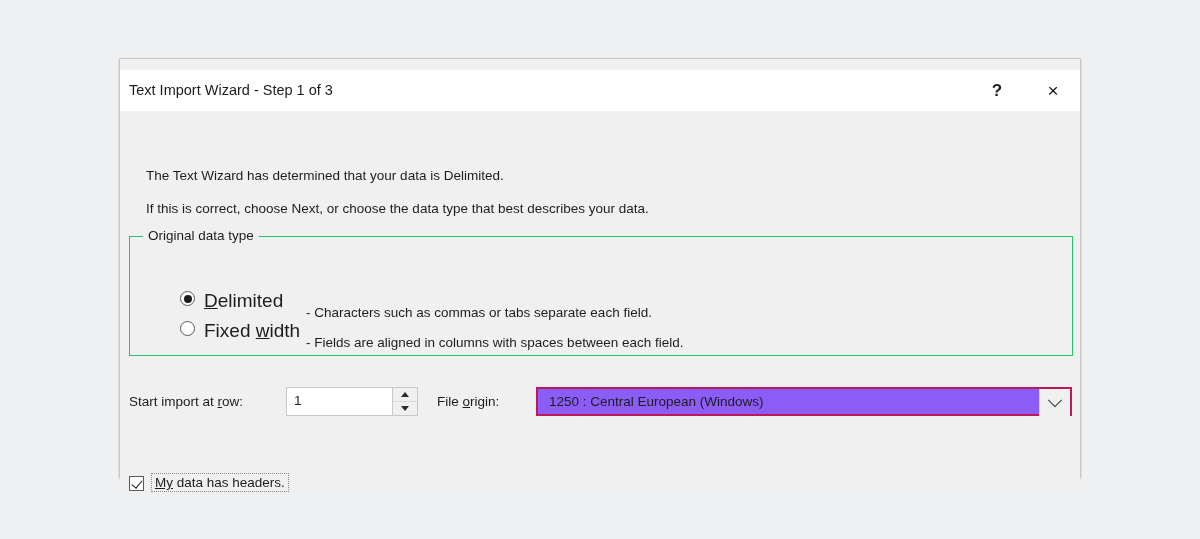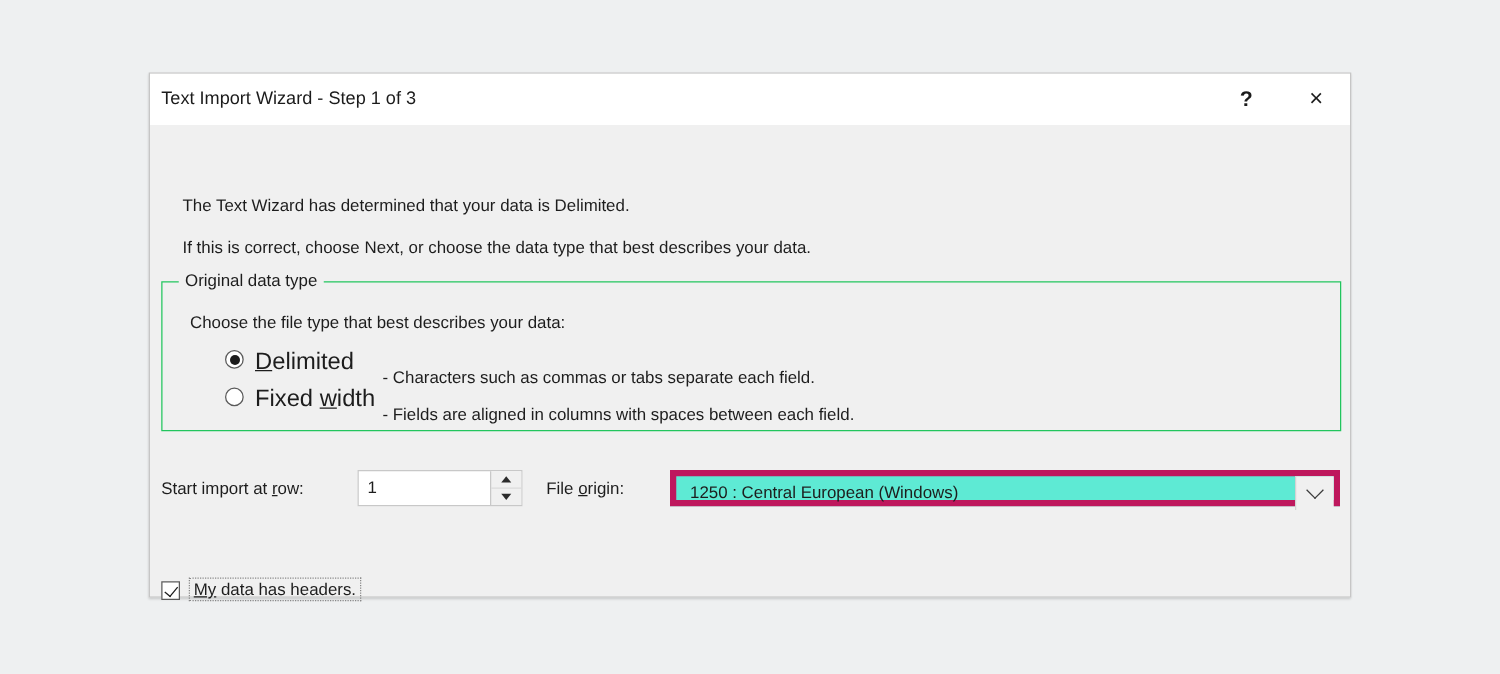--- a/index.html
+++ b/index.html
@@ -27,20 +27,21 @@
     box-shadow: 0 1px 2px rgba(0,0,0,0.18);
     box-sizing: border-box;
   }
 
   
   #titlebar {
     position: relative;
     height: 41px;
     background: #ffffff;
     box-sizing: border-box;
+    margin-top: 11px;
   }
   #title-text {
     position: absolute;
     left: 9px;
     top: 12px;
     font-size: 14.5px;
     color: #1b1b1b;
     white-space: nowrap;
   }
   .tb-btn {
@@ -224,22 +225,22 @@
     font-size: 13.5px;
     color: #1d1d1d;
     white-space: nowrap;
   }
   #combobox {
     position: absolute;
     left: 416px;
     top: 276px;
     width: 536px;
     height: 29px;
-    background: #5eead4;
-    border: 5px solid #be185d;
+    background: #8b5cf6;
+    border: 2px solid #be185d;
     box-sizing: border-box;
     padding-left: 20px;
   }
   #combobox-value {
     position: absolute;
     left: 11px;
     top: 5px;
     font-size: 13.5px;
     color: #1d1d1d;
     white-space: nowrap;
@@ -317,21 +318,20 @@
     </div>
   </div>
 
   <div id="body">
 
     <div class="desc-line" id="desc-line-1">The Text Wizard has determined that your data is Delimited.</div>
     <div class="desc-line" id="desc-line-2">If this is correct, choose Next, or choose the data type that best describes your data.</div>
 
     <div id="groupbox">
       <div id="groupbox-label">Original data type</div>
-      <div id="choose-label">Choose the file type that best describes your data:</div>
 
       <div class="radio-row" id="radio-row-delimited">
         <span class="radio-mark checked"></span>
         <span class="radio-label"><span class="ul">D</span><span>elimited</span></span>
         <span class="radio-desc">- Characters such as commas or tabs separate each field.</span>
       </div>
 
       <div class="radio-row" id="radio-row-fixed">
         <span class="radio-mark"></span>
         <span class="radio-label"><span>Fixed </span><span class="ul">w</span><span>idth</span></span>

